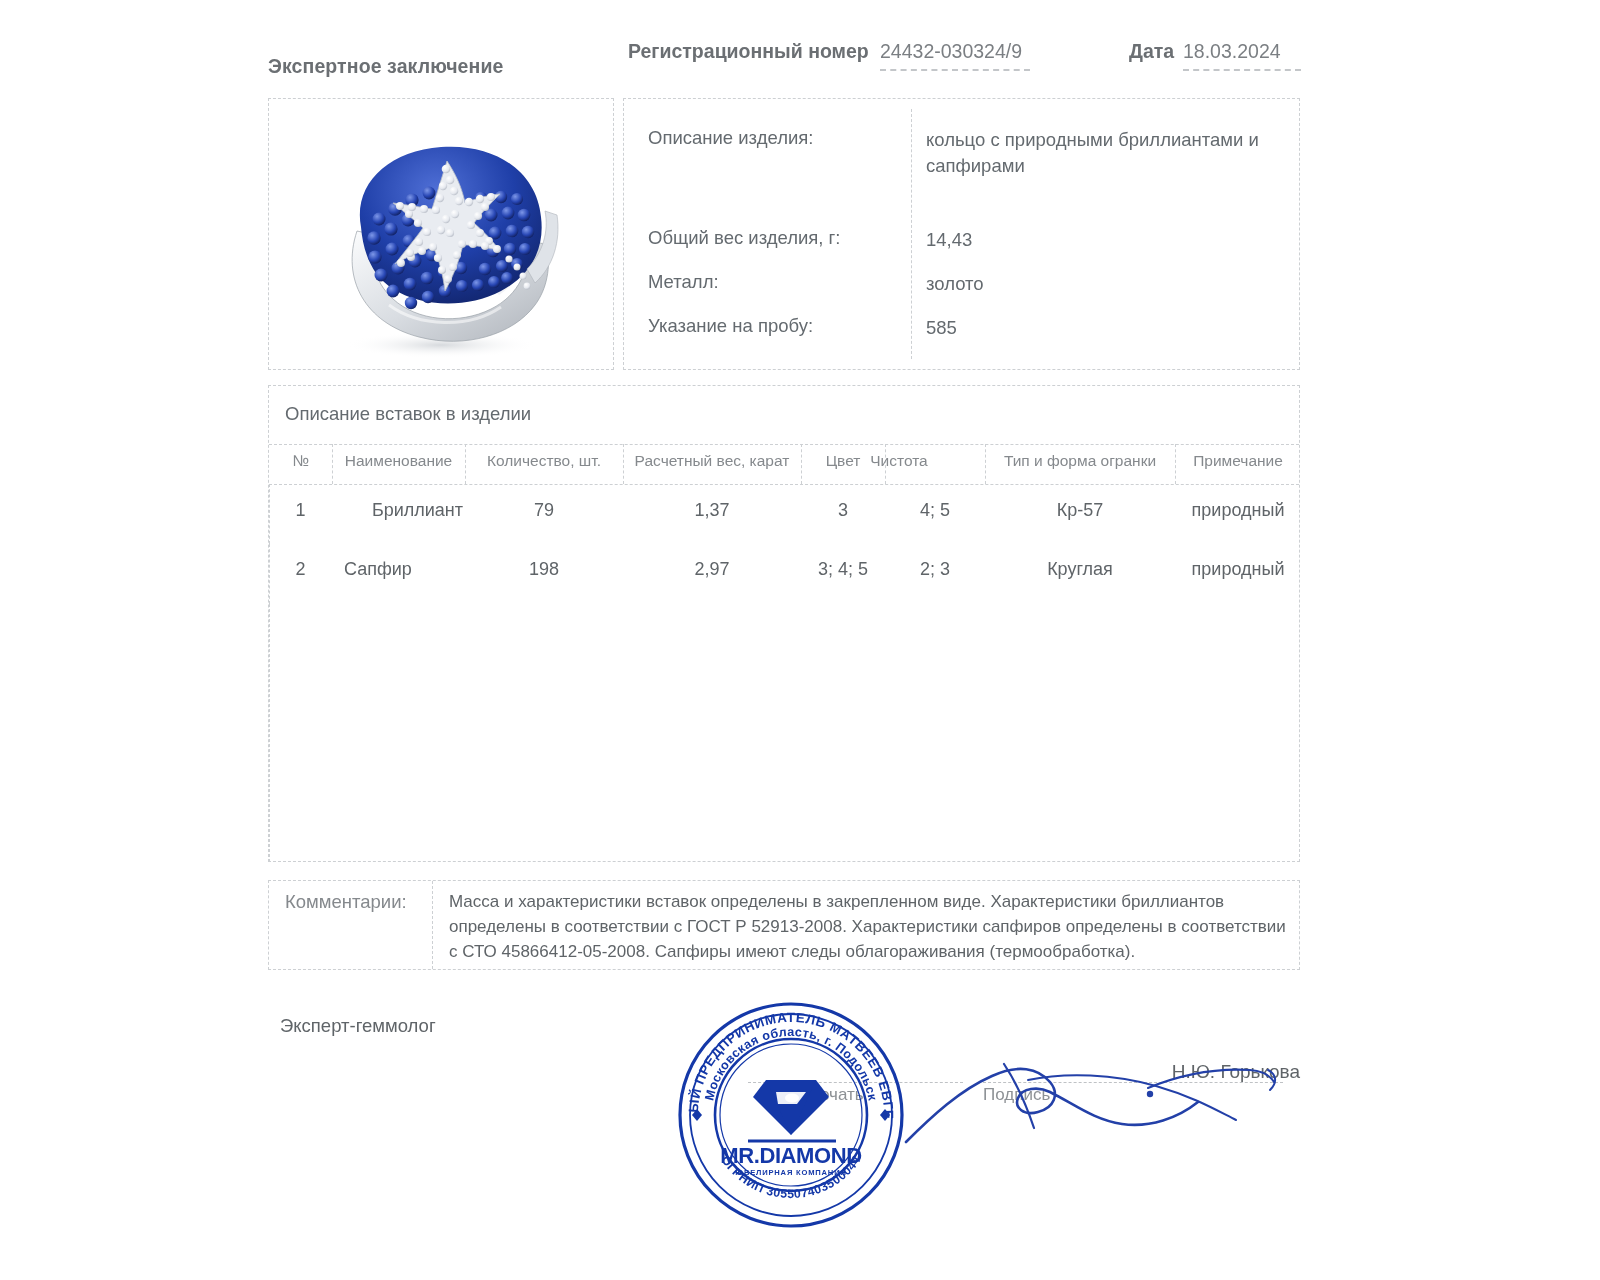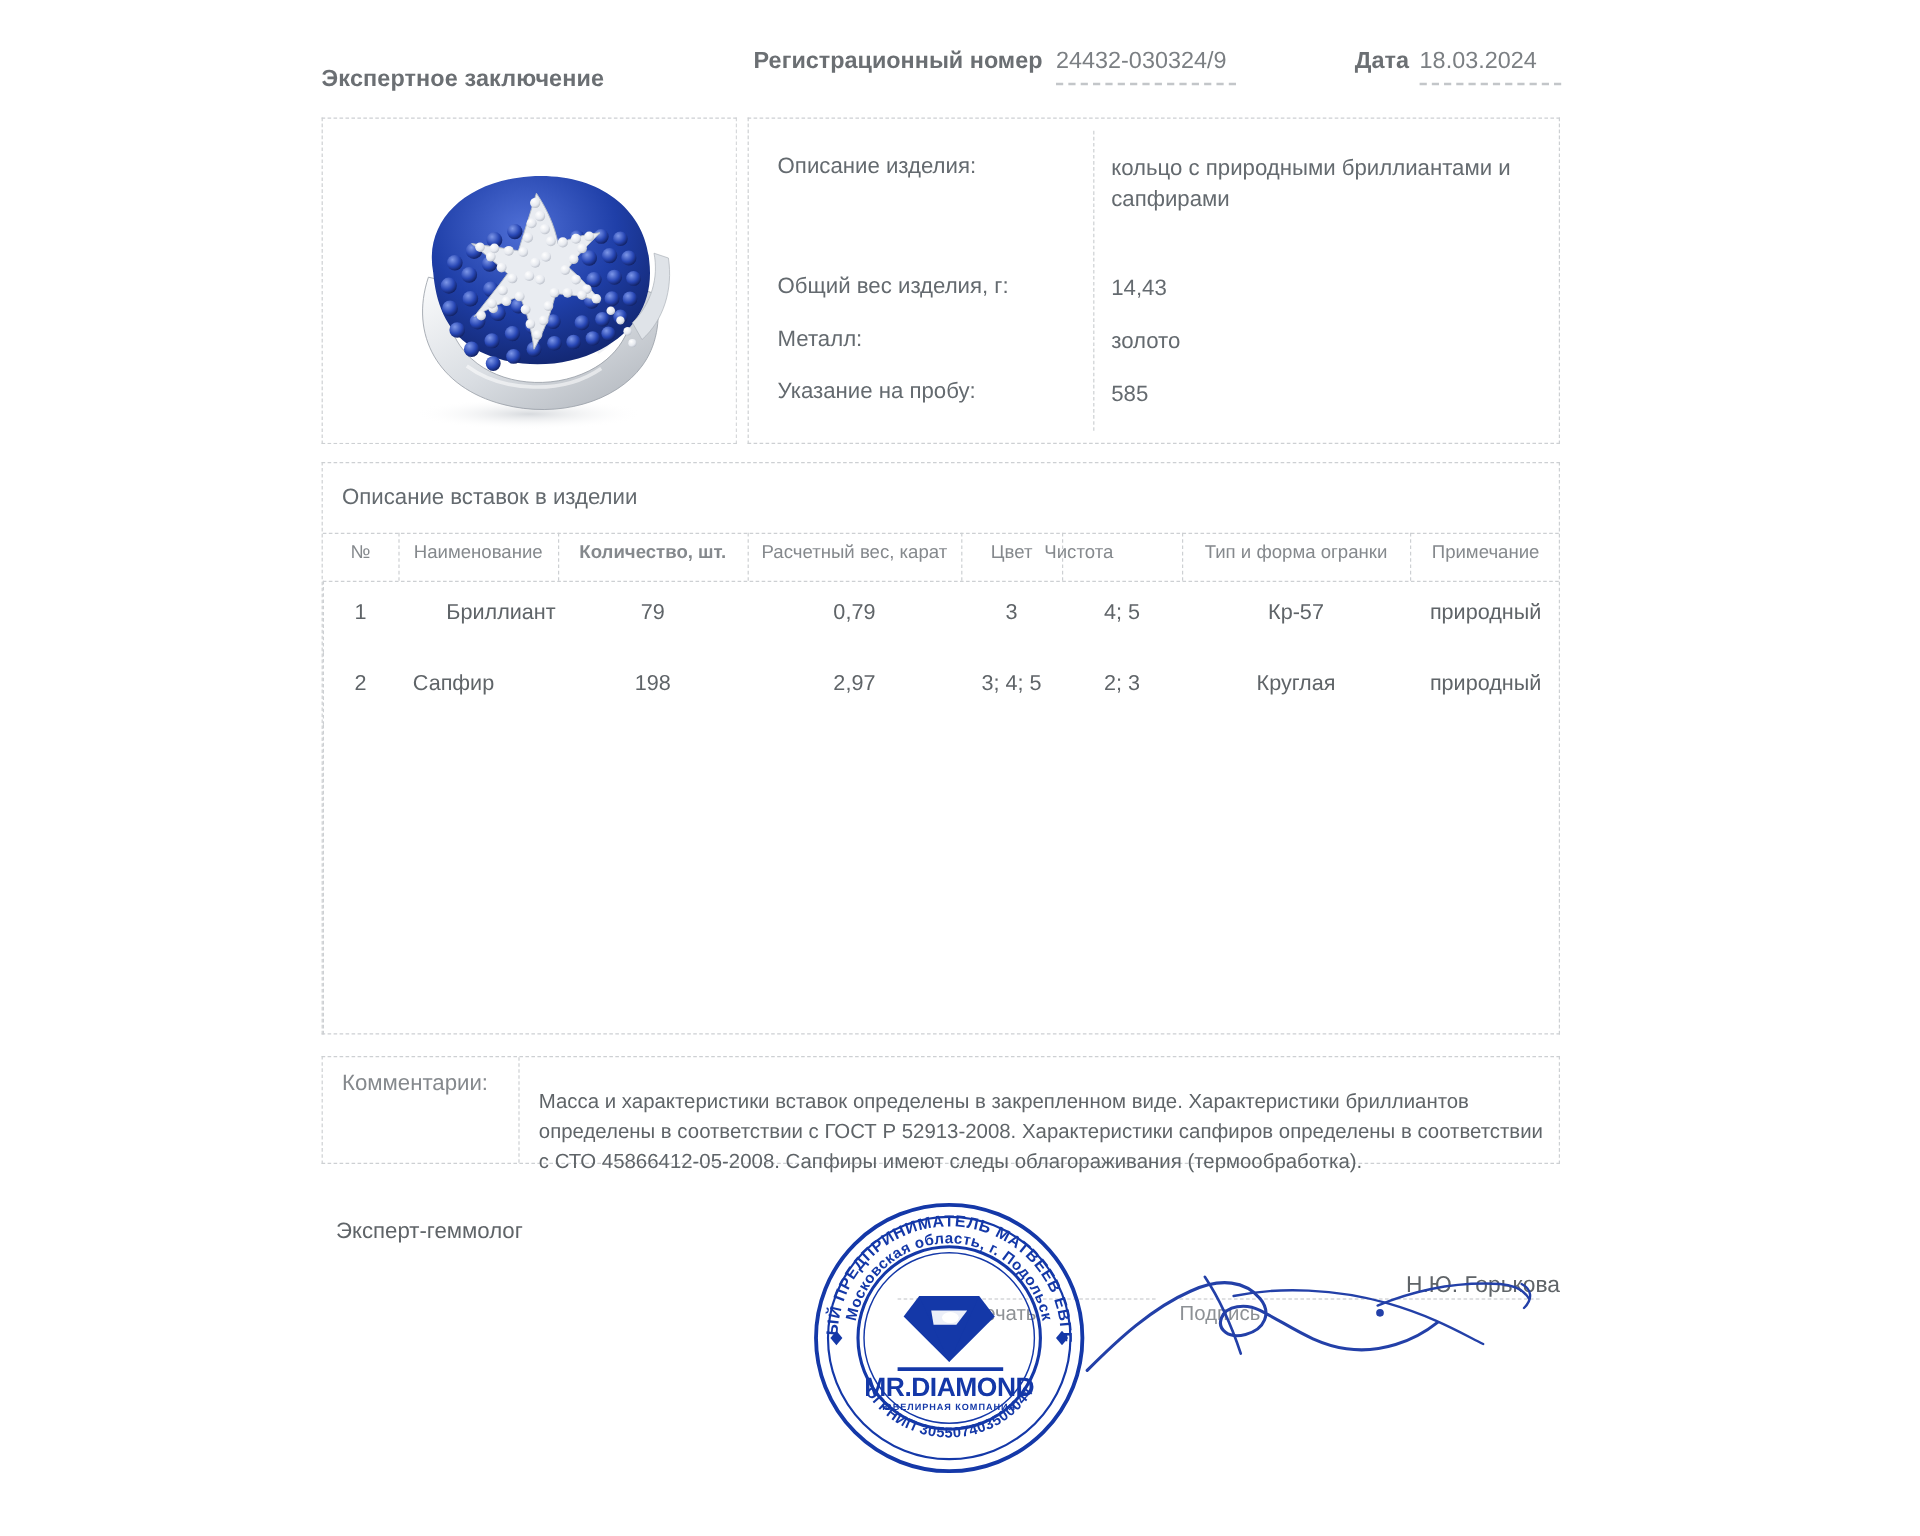--- a/index.html
+++ b/index.html
@@ -221,21 +221,20 @@
     white-space: nowrap;
   }
   .comments-text {
     position: absolute;
     left: 180px;
     top: 8px;
     width: 840px;
     font-size: 17px;
     line-height: 1.48;
     color: #5f6468;
-    margin-top: 16px;
   }
 
   
   .footer {
     position: absolute;
     left: 268px;
     top: 1005px;
     width: 1032px;
     height: 230px;
   }
@@ -519,33 +518,33 @@
     <div class="col-sep" style="left:63px;"></div>
     <div class="col-sep" style="left:196px;"></div>
     <div class="col-sep" style="left:354px;"></div>
     <div class="col-sep" style="left:532px;"></div>
     <div class="col-sep" style="left:616px;"></div>
     <div class="col-sep" style="left:716px;"></div>
     <div class="col-sep" style="left:906px;"></div>
 
     <div class="th" style="left:0px;   width:63px;">№</div>
     <div class="th" style="left:63px;  width:133px;">Наименование</div>
-    <div class="th" style="left:196px; width:158px;font-weight:bold;">Количество, шт.</div>
+    <div class="th" style="left:196px; width:158px;">Количество, шт.</div>
     <div class="th" style="left:354px; width:178px;">Расчетный вес, карат</div>
     <div class="th" style="left:532px; width:84px;">Цвет</div>
     <div class="th" style="left:580px; width:100px;">Чистота</div>
     <div class="th" style="left:716px; width:190px;">Тип и форма огранки</div>
     <div class="th" style="left:906px; width:126px;">Примечание</div>
 
     <div class="row-left-tick" style="top:98px; height:60px;"></div>
     <div>
       <div class="td" style="top:114px; left:0px;   width:63px;">1</div>
       <div class="td" style="top:114px; left:76px;  width:133px; text-align:center; padding-left:12px; box-sizing:border-box;">Бриллиант</div>
       <div class="td" style="top:114px; left:196px; width:158px;">79</div>
-      <div class="td" style="top:114px; left:354px; width:178px;">0,79</div>
+      <div class="td" style="top:114px; left:354px; width:178px;">1,37</div>
       <div class="td" style="top:114px; left:532px; width:84px;">3</div>
       <div class="td" style="top:114px; left:616px; width:100px;">4; 5</div>
       <div class="td" style="top:114px; left:716px; width:190px;">Кр-57</div>
       <div class="td" style="top:114px; left:906px; width:126px;">природный</div>
     </div>
 
     <div class="row-left-tick" style="top:158px; height:60px;"></div>
     <div>
       <div class="td" style="top:173px; left:0px;   width:63px;">2</div>
       <div class="td" style="top:173px; left:63px;  width:133px; text-align:left; padding-left:12px; box-sizing:border-box;">Сапфир</div>

